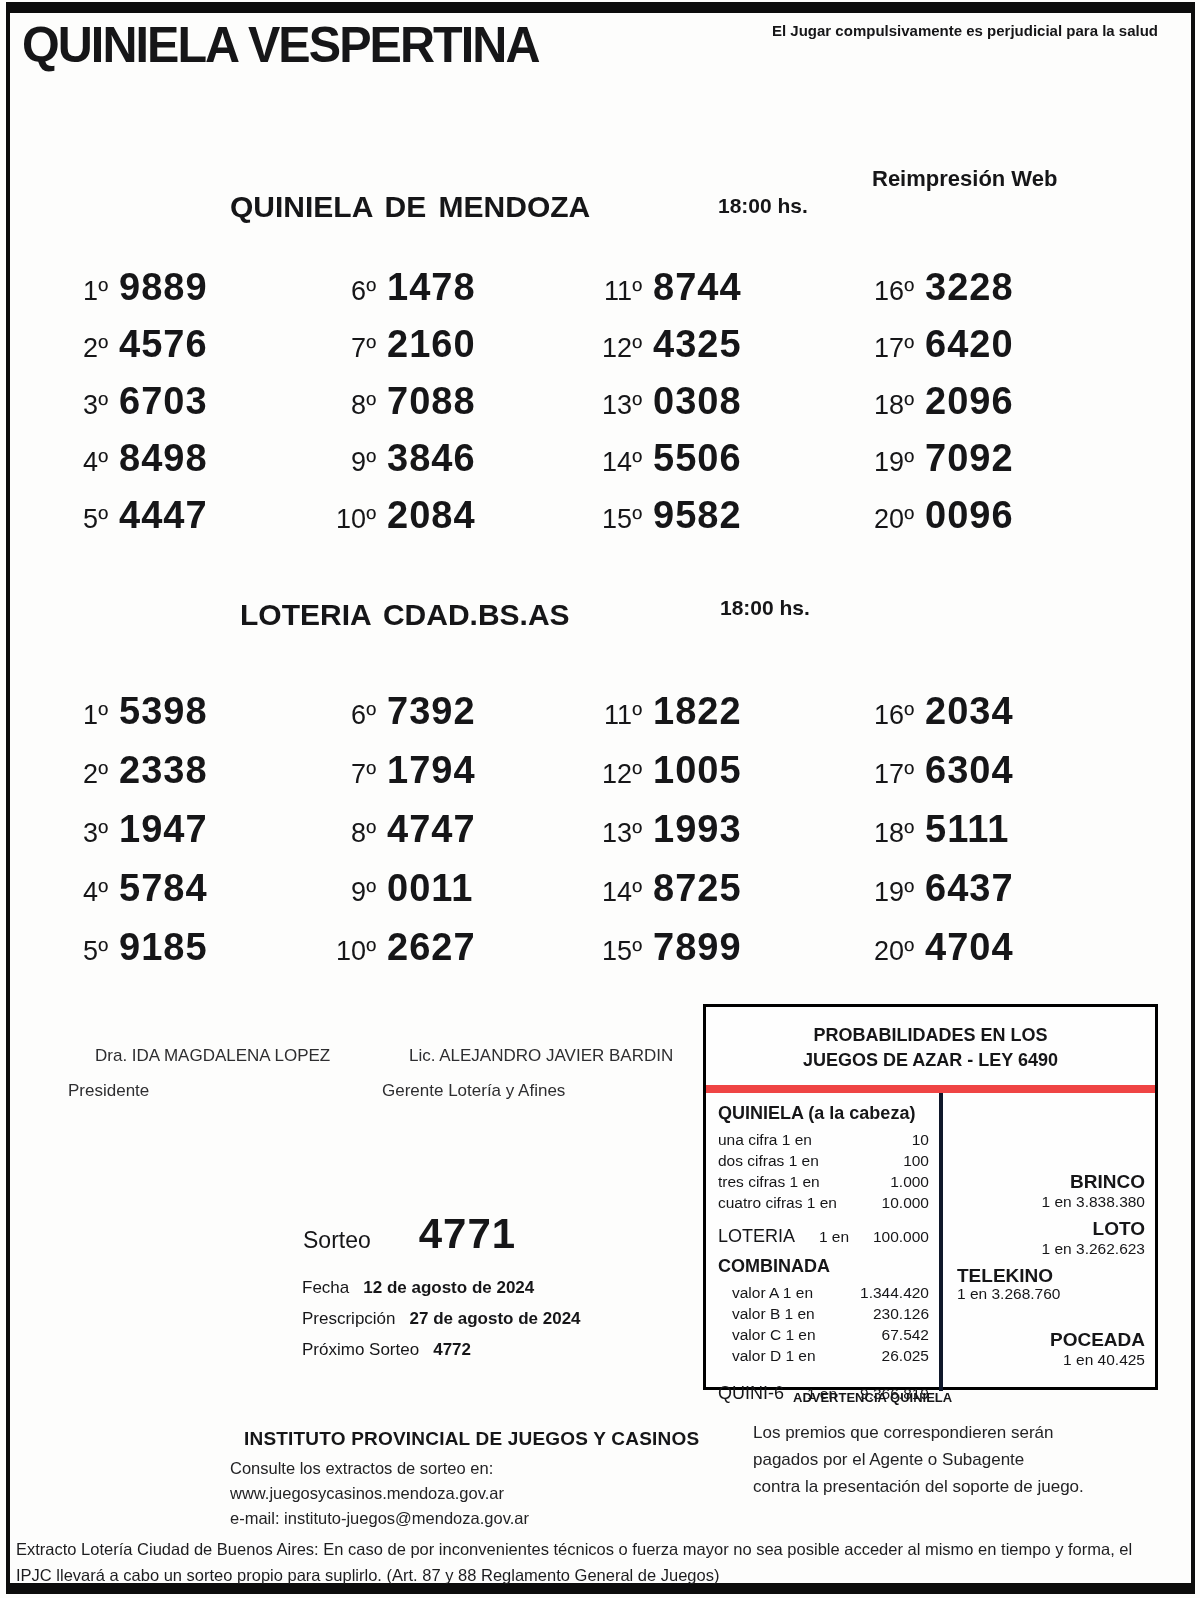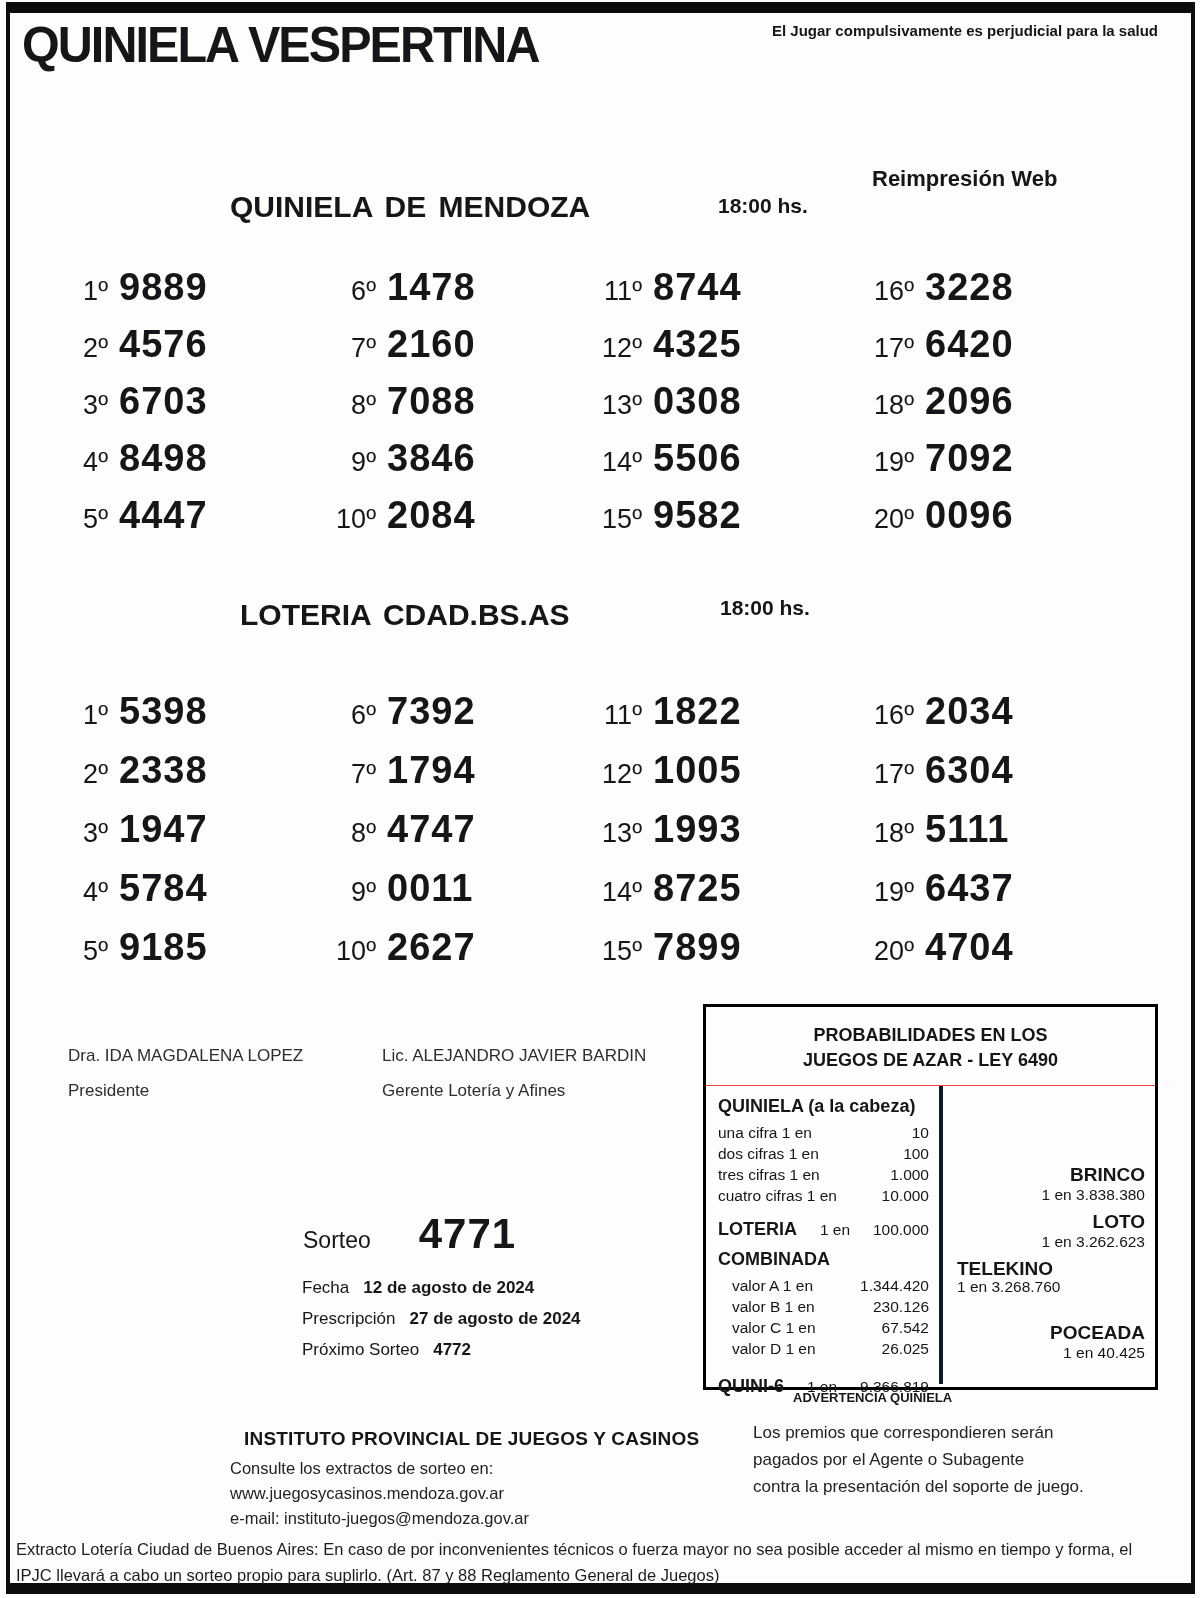--- a/index.html
+++ b/index.html
@@ -26,39 +26,39 @@
   .reprint{left:872px;top:166px;font-size:22px;font-weight:bold;}
   .sec-heading{font-size:30px;font-weight:bold;white-space:nowrap;word-spacing:4px;}
   .sec-time{font-size:21px;font-weight:bold;}
   .results-grid{left:0;width:1200px;}
   .rcol{position:absolute;top:0;width:258px;}
   .rcol.c0{left:44px;} .rcol.c1{left:312px;} .rcol.c2{left:578px;} .rcol.c3{left:850px;}
   .rcell{display:flex;align-items:baseline;height:57px;}
   .g2 .rcell{height:59px;}
   .ord{width:64px;text-align:right;font-size:27px;margin-right:11px;flex:none;}
   .num{font-size:38px;font-weight:bold;letter-spacing:1px;}
-  .sig-name{font-size:17px;color:#2e2e30;}
+  .sig-name{font-size:17px;color:#2e2e30;margin-left:27px;}
   .sig-role{font-size:17px;color:#2e2e30;}
   
   .prob-box{
     left:703px;top:1004px;width:455px;height:386px;border:3px solid #000;
     box-sizing:border-box;background:#fefefe;
   }
   .prob-head{
-    border-bottom:1px solid #ef4444;text-align:center;padding:16px 0 12px 0;
+    border-bottom:8px solid #ef4444;text-align:center;padding:16px 0 12px 0;
     font-size:18px;font-weight:bold;line-height:25px;
   }
   .prob-body{display:flex;height:calc(100% - 82px);}
   .prob-left{width:237px;border-right:4px solid #0f172a;box-sizing:border-box;padding:10px 10px 6px 12px;}
   .prob-right{flex:1;padding:78px 10px 0 14px;box-sizing:border-box;}
   .pl-heading{font-size:18px;font-weight:bold;margin-bottom:5px;white-space:nowrap;}
   .prow{display:flex;justify-content:space-between;font-size:15.5px;line-height:21px;}
   .prow .pv{text-align:right;}
   .prow3{display:flex;justify-content:space-between;font-size:15.5px;align-items:baseline;}
-  .prow3 .pn{font-size:18px;font-weight:bold;}
+  .prow3 .pn{font-size:18px;font-weight:normal;}
   .combi-rows{margin-left:14px;margin-top:5px;}
   .mt12{margin-top:13px;} .mt8{margin-top:9px;} .mt16{margin-top:17px;}
   .game-row{display:flex;justify-content:space-between;align-items:flex-end;margin-bottom:7px;flex-direction:column;}
   .game-name{font-size:19px;font-weight:bold;}
   .game-val{font-size:15.5px;}
   .game-val-line{text-align:left;font-size:15.5px;margin:-2px 0 7px 0;}
   
   .sorteo-row{left:303px;top:1210px;display:flex;align-items:baseline;}
   .sorteo-label{font-size:23px;}
   .sorteo-num{font-size:42px;font-weight:bold;margin-left:48px;letter-spacing:1px;}

